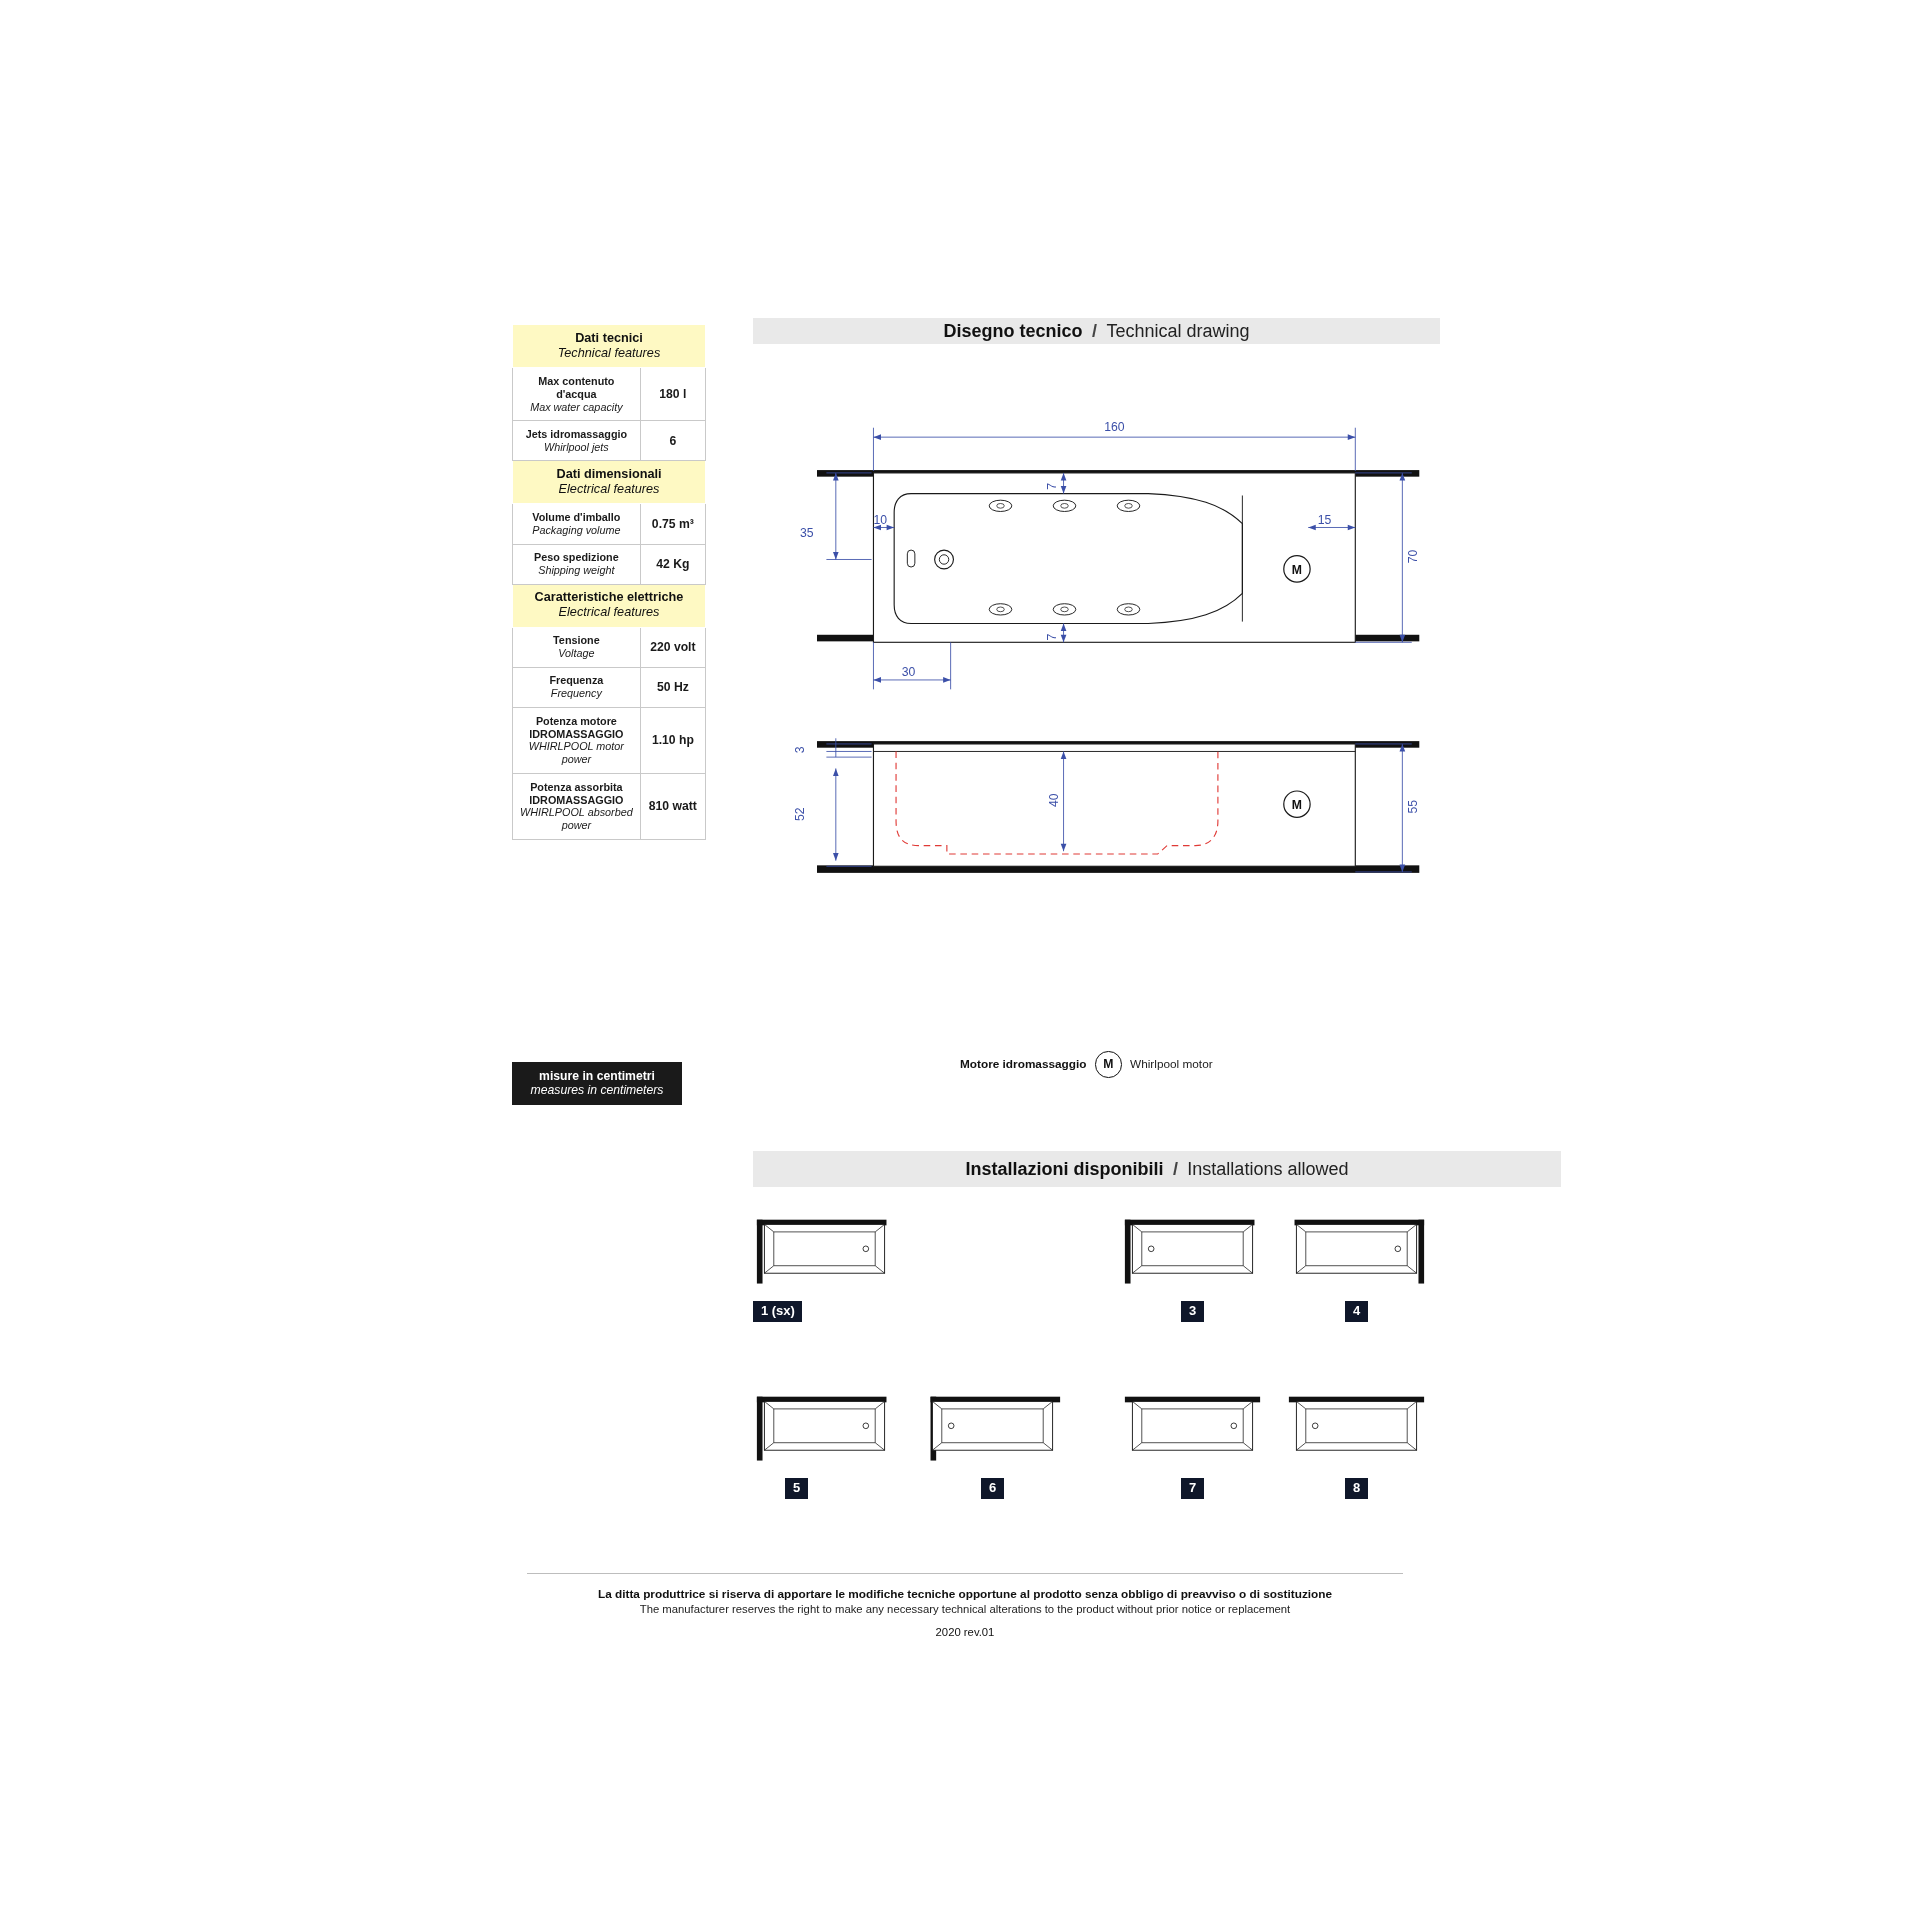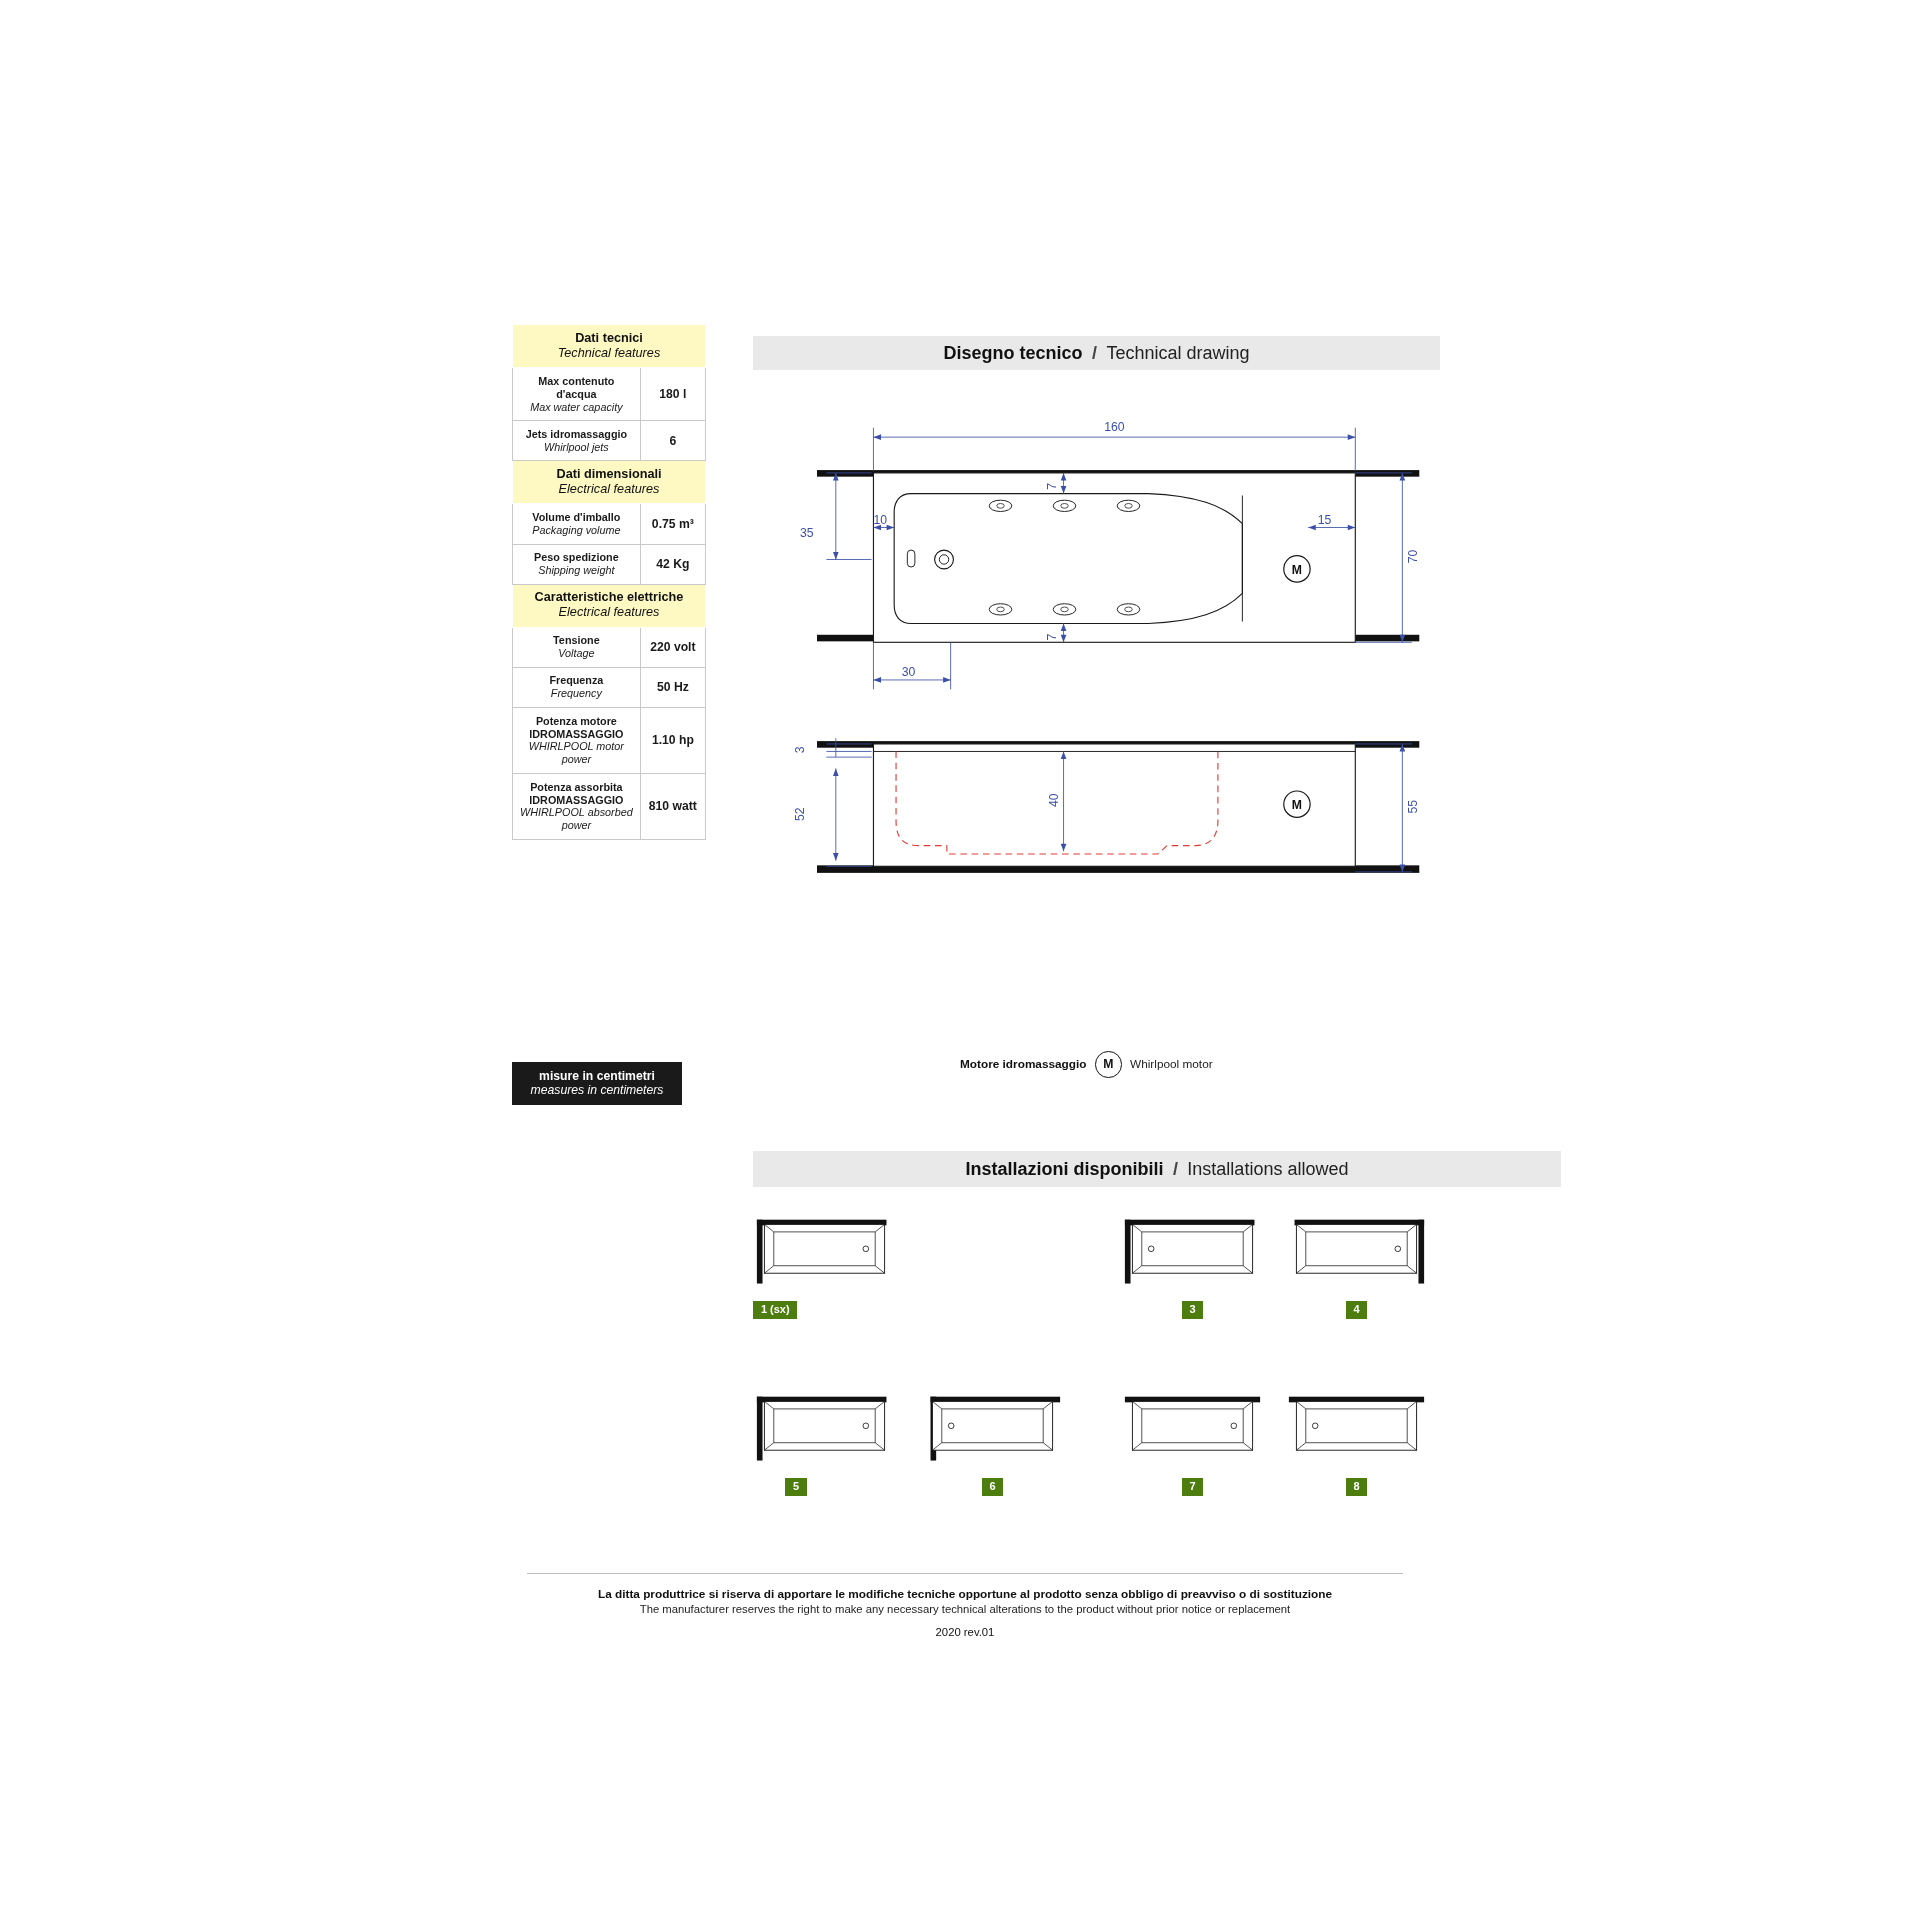--- a/index.html
+++ b/index.html
@@ -106,21 +106,21 @@
     display: flex;
     align-items: center;
     justify-content: center;
     gap: 9.4px;
     font-size: 18px;
   }
   .banner .it { font-weight: bold; color: #111; }
   .banner .sep { color: #444; font-weight: bold; }
   .banner .en { color: #222; text-align: right; }
 
-  #banner-drawing { left: 753px; top: 336px; width: 687px; height: 34px; }
+  #banner-drawing { left: 753px; top: 318px; width: 687px; height: 26px; }
   #banner-install { left: 753px; top: 1151px; width: 808px; height: 36px; }
 
   
   .draw {
     position: absolute;
     left: 753px; top: 369px;
     width: 687px; height: 716px;
   }
   .draw svg { display: block; }
 
@@ -147,23 +147,23 @@
     left: 744px; top: 1215px;
     width: 697px; height: 311px;
   }
   .inst {
     position: absolute;
     width: 143px;
   }
   .inst .pic { width: 143px; height: 77px; position: relative; }
   .inst .tag {
     margin-top: 8.5px;
-    background: #4d7c0f;
+    background: #0f172a;
     color: #fff;
-    font-size: 11px;
+    font-size: 13px;
     font-weight: bold;
     padding: 2.8px 7.5px 3.8px 7.5px;
     display: inline-block;
   }
   .tag-wrap { display: flex; }
   .tag-wrap.center { justify-content: center; }
   .tag-wrap.left { justify-content: flex-start; }
 
   
   .footer {

